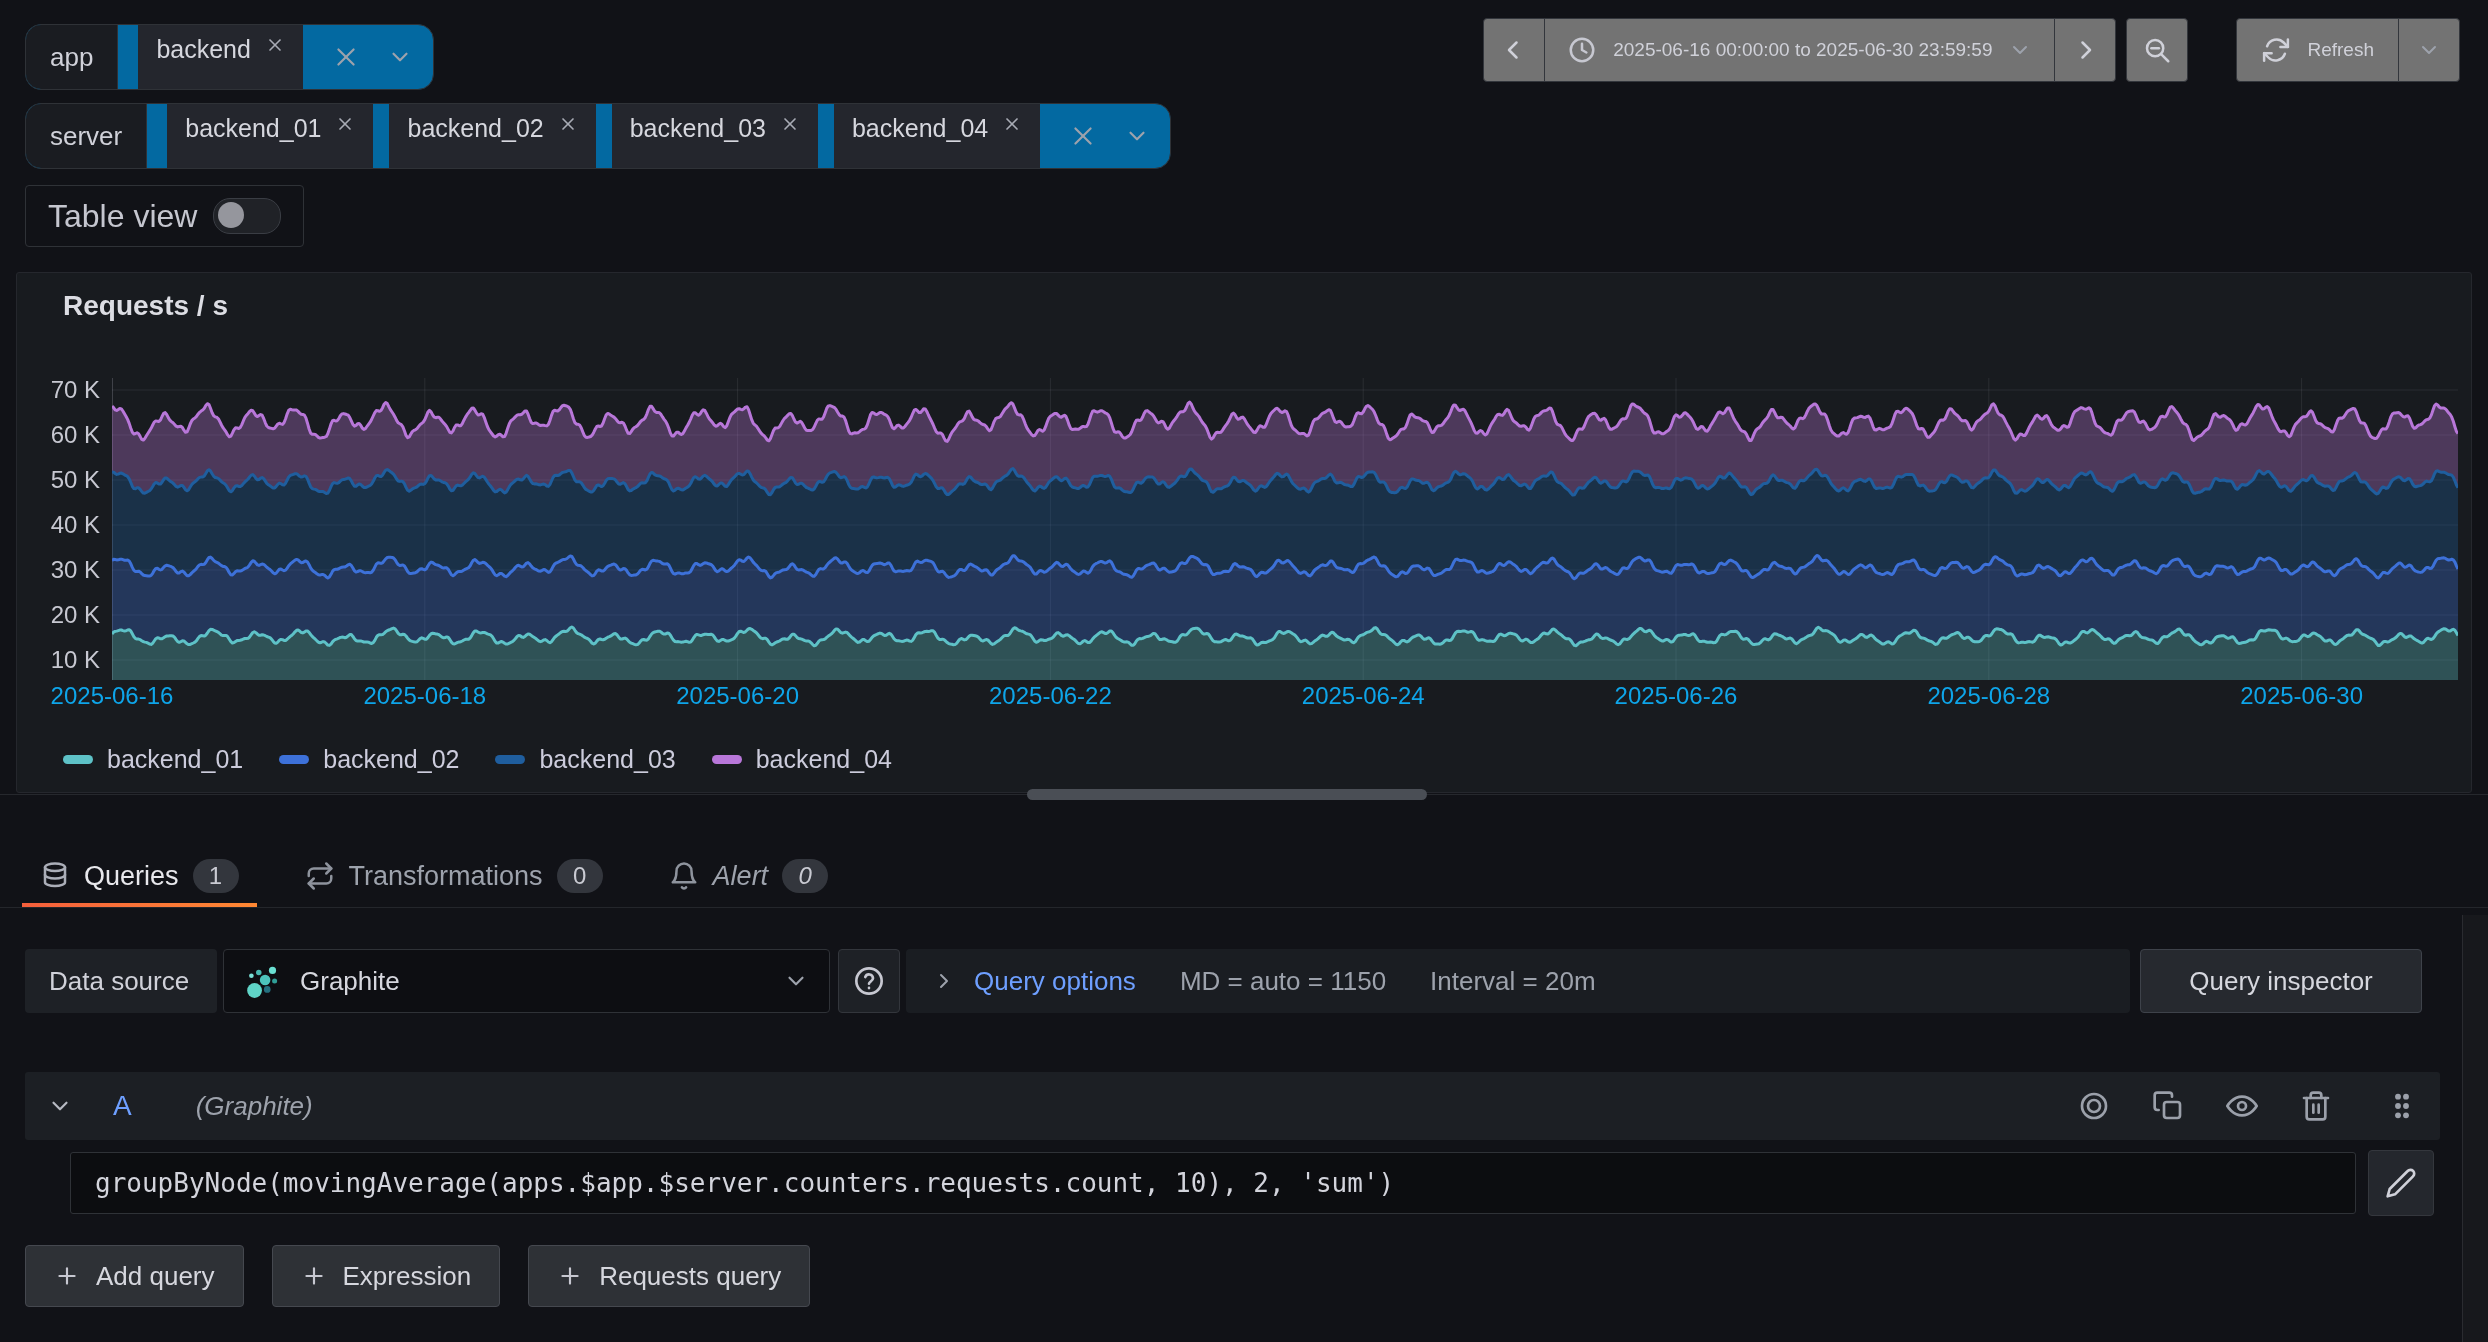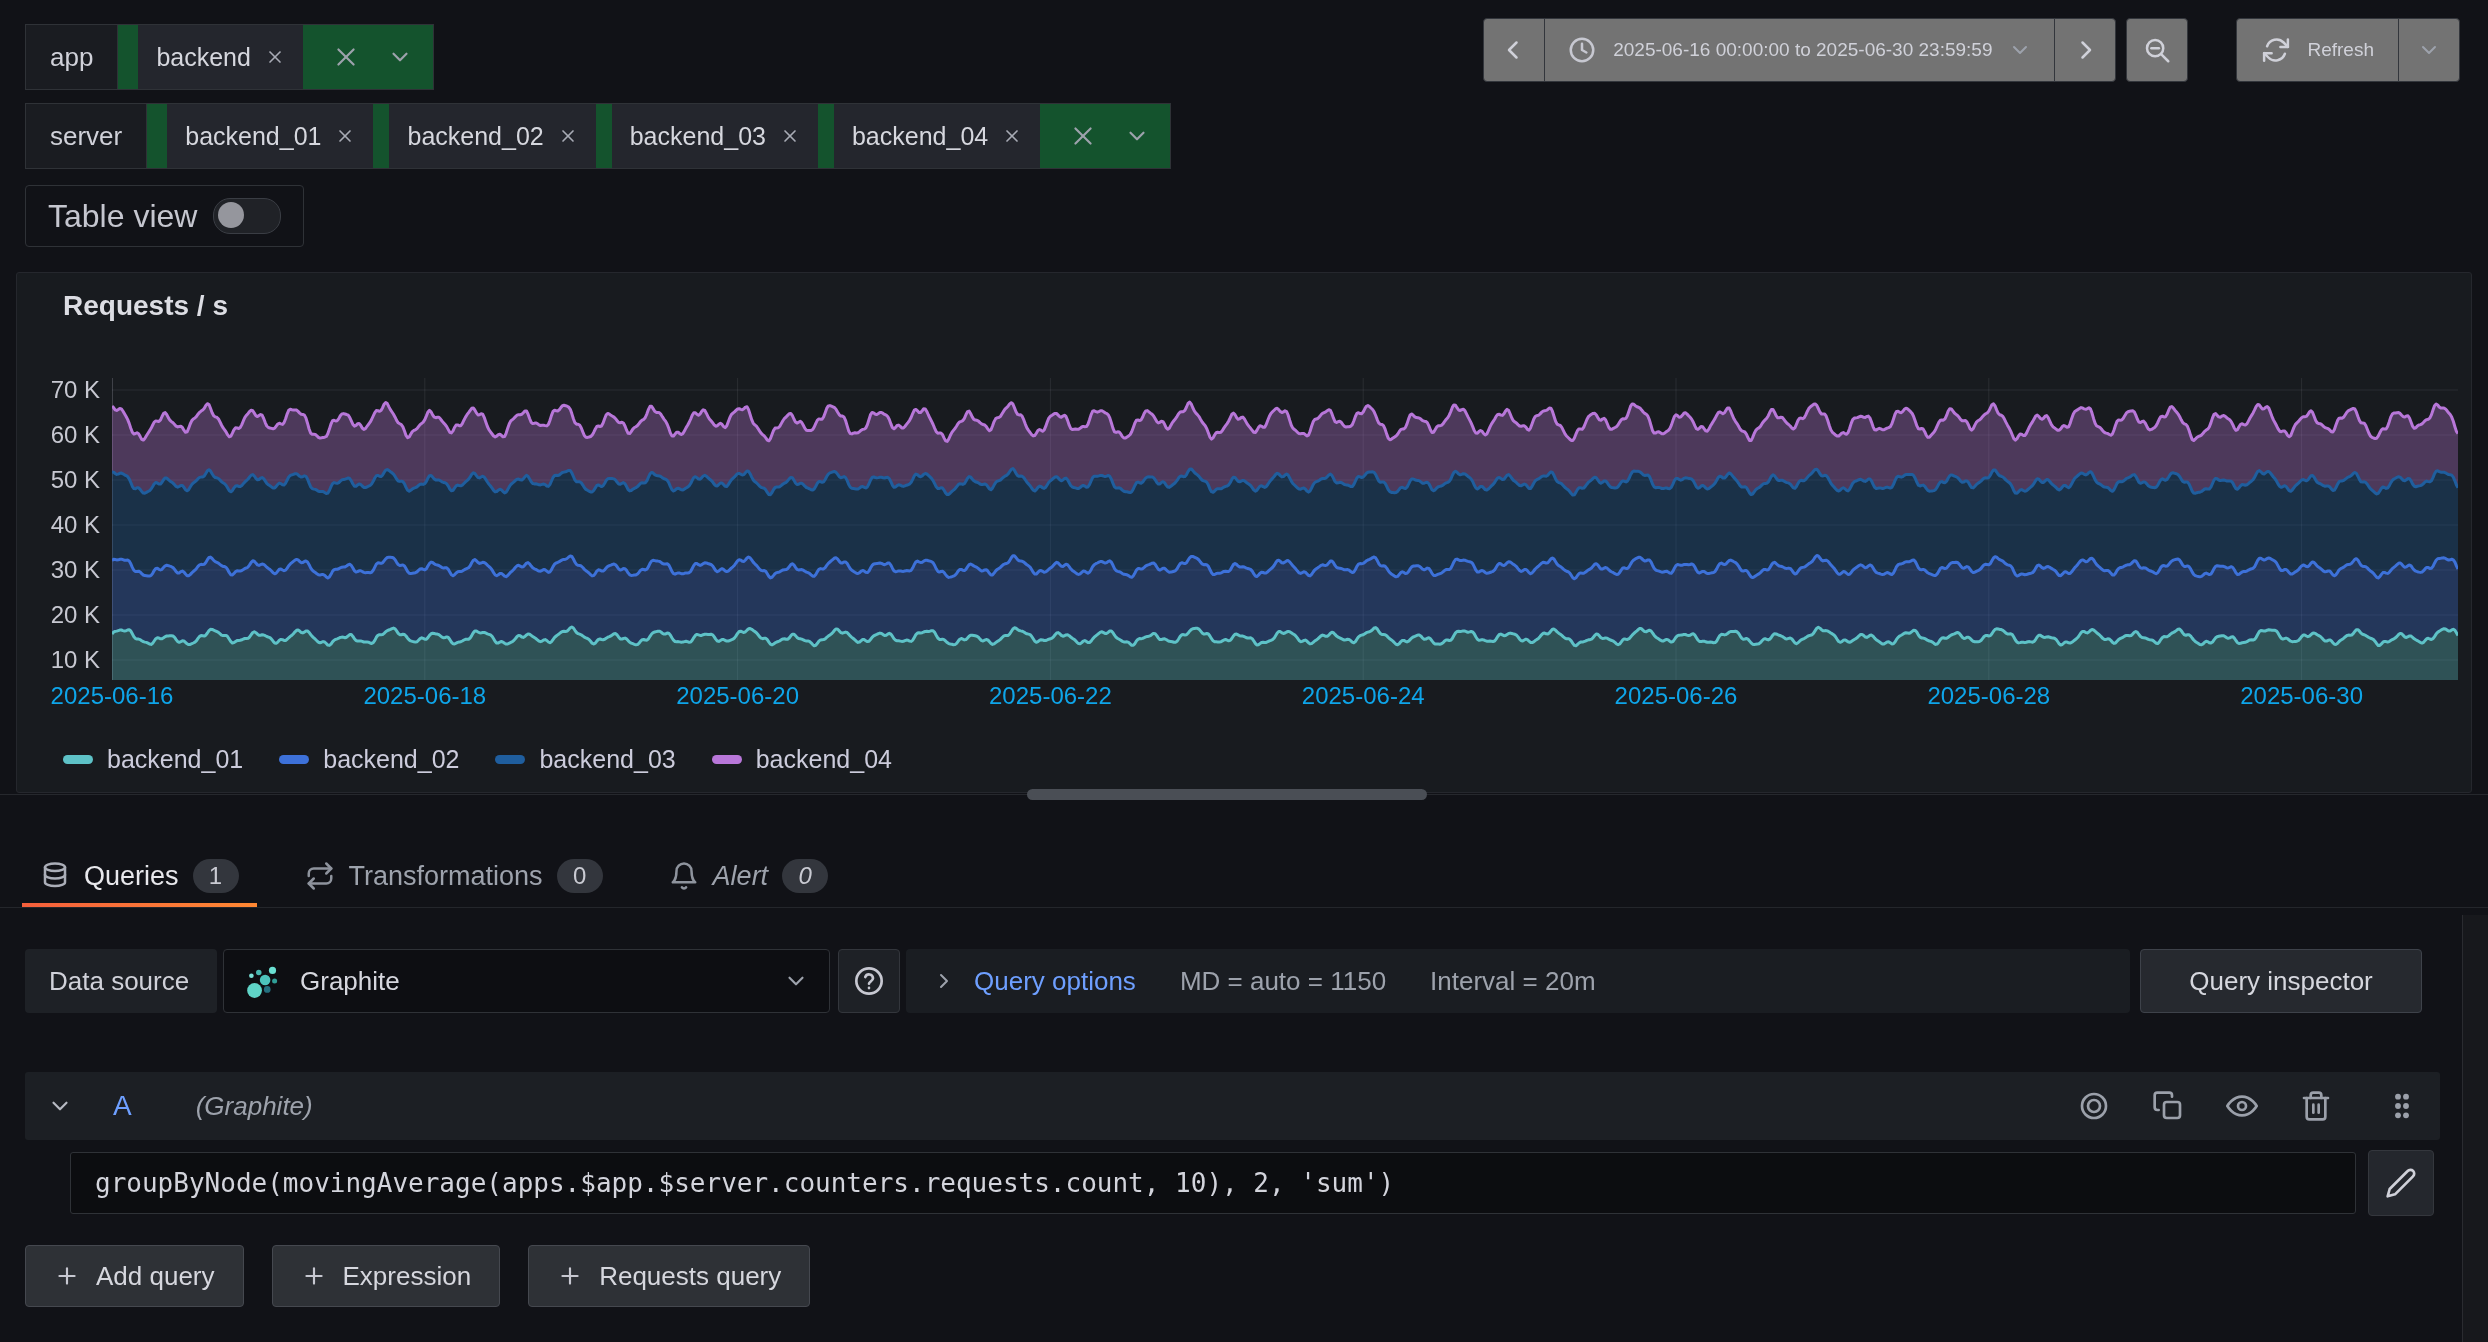--- a/index.html
+++ b/index.html
@@ -4,25 +4,25 @@
 <style>
   html,body{margin:0;padding:0;background:#0e0f13;}
   #screen{position:relative;width:2488px;height:1342px;background:#111217;overflow:hidden;
           font-family:"Liberation Sans",sans-serif;color:#CCCCDC;}
   .abs{position:absolute;}
   .ico{stroke:currentColor;fill:none;stroke-width:2;stroke-linecap:round;stroke-linejoin:round;}
   .ico-fill{fill:currentColor;stroke:none;}
 
   
   .selector{position:absolute;display:flex;align-items:stretch;height:64px;
-            border:1px solid #2F3237;border-radius:0;background:#14532d;overflow:hidden;}
+            border:1px solid #2F3237;border-radius:16px;background:#0369a1;overflow:hidden;}
   .sel-label{display:flex;align-items:center;padding:0 24px;font-size:26px;color:#D0D1D9;
              background:#1A1C21;border-right:1px solid #2F3237;}
   .sel-values{display:flex;align-items:center;gap:16px;padding:0 20px;}
-  .chip{display:flex;align-items:center;gap:14px;height:44px;padding:16px 18px;border-radius:5px;
+  .chip{display:flex;align-items:flex-start;gap:14px;height:44px;padding:16px 18px;border-radius:5px;
         background:#24262D;font-size:25px;color:#D6D7DE;cursor:pointer;}
   .chip svg{width:20px;height:20px;color:#A8ABB5;}
   .sel-clear{width:26px;height:26px;color:#9DA2AC;margin-left:14px;cursor:pointer;}
   .sel-chev{width:26px;height:26px;color:#9DA2AC;margin-left:12px;cursor:pointer;}
 
   
   .tv-box{position:absolute;left:25px;top:185px;height:60px;display:flex;align-items:center;gap:16px;
           padding:0 22px;border:1px solid #2F3237;border-radius:4px;font-size:32px;color:#C5C6CF;}
   .toggle{width:66px;height:34px;border-radius:17px;background:#202227;border:1px solid #3A3D44;
           position:relative;cursor:pointer;}

